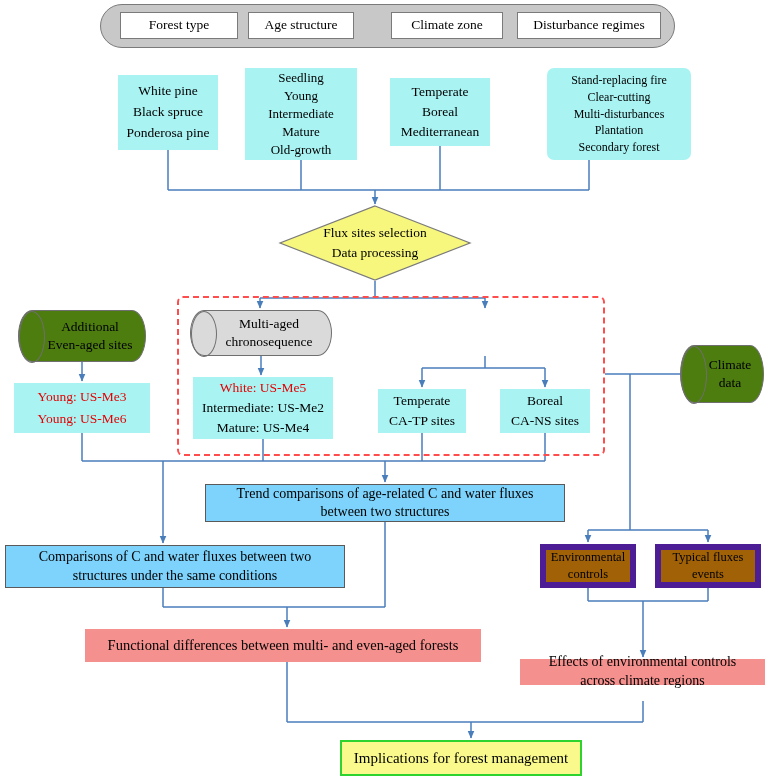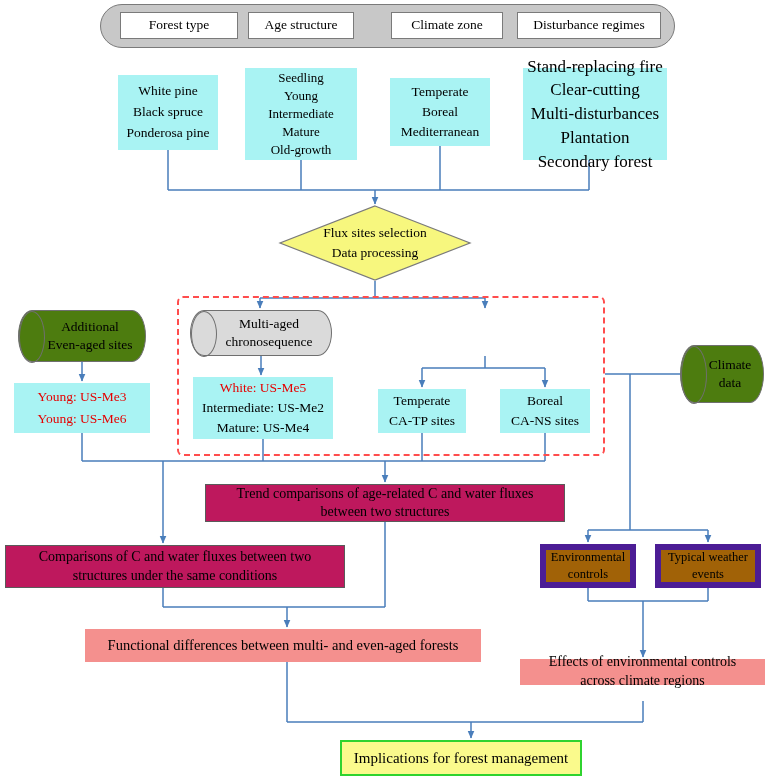--- a/index.html
+++ b/index.html
@@ -7,21 +7,21 @@
   body { font-family:"Liberation Serif","DejaVu Serif",serif; color:#000; }
   #canvas { position:relative; width:768px; height:782px; background:#fff; overflow:hidden; }
   #arrow-layer { position:absolute; left:0; top:0; z-index:0; }
 
   .box { position:absolute; display:flex; align-items:center; justify-content:center;
          text-align:center; font-size:13.5px; line-height:1.4; z-index:2; }
   .ml  { white-space:pre-line; }
   .col { flex-direction:column; }
 
   .cyan    { background:#A9F3F3; }
-  .yellow  { background:#be185d; border:1px solid #5a5a5a; }
+  .yellow  { background:#7dd3fc; border:1px solid #5a5a5a; }
   .salmon  { background:#F4908E; }
   .magenta { background:#a16207; border:6px solid #4c1d95; }
   .whitebox{ background:#ffffff; border:1px solid #7a7a7a; }
   .red     { color:#E60000; }
 
   #stadium { position:absolute; left:100px; top:4px; width:575px; height:44px;
              background:#C8C8C8; border:1.5px solid #7a7a7a; border-radius:22px; z-index:1; }
 
   #dashed-frame { position:absolute; left:177px; top:296px; width:428px; height:160px;
                   border:2px dashed #FF4D4D; border-radius:6px; z-index:1; }
@@ -98,21 +98,21 @@
 Black spruce
 Ponderosa pine</div>
   <div class="box cyan ml" style="left:245px;top:68px;width:112px;height:92px;font-size:13px;">Seedling
 Young
 Intermediate
 Mature
 Old-growth</div>
   <div class="box cyan ml" style="left:390px;top:78px;width:100px;height:68px;line-height:1.5;">Temperate
 Boreal
 Mediterranean</div>
-  <div class="box cyan ml" style="left:523px;top:68px;width:144px;height:92px;font-size:17px;">Stand-replacing fire
+  <div class="box cyan ml" style="left:547px;top:68px;width:144px;height:92px;font-size:12px;border-radius:7px;">Stand-replacing fire
 Clear-cutting
 Multi-disturbances
 Plantation
 Secondary forest</div>
 
   <div id="diamond">
     <svg width="194" height="78" viewBox="0 0 194 78">
       <polygon points="97,2 192,39 97,76 2,39" fill="#F7F77E" stroke="#7a7a7a" stroke-width="1.2"></polygon>
     </svg>
     <div class="dtext">Flux sites selection
@@ -149,21 +149,21 @@
 CA-NS sites</div>
 
   <div class="box yellow ml" style="left:205px;top:484px;width:360px;height:38px;font-size:14px;line-height:1.3;">Trend comparisons of age-related C and water fluxes
 between two structures</div>
 
   <div class="box yellow ml" style="left:5px;top:545px;width:340px;height:43px;font-size:14px;line-height:1.35;">Comparisons of C and water fluxes  between two
 structures under the same conditions</div>
 
   <div class="box magenta ml" style="left:540px;top:544px;width:96px;height:44px;font-size:12.5px;">Environmental
 controls</div>
-  <div class="box magenta ml" style="left:655px;top:544px;width:106px;height:44px;font-size:12.5px;">Typical weather
+  <div class="box magenta ml" style="left:655px;top:544px;width:106px;height:44px;font-size:12.5px;">Typical fluxes
 events</div>
 
   <div class="box salmon" style="left:85px;top:629px;width:396px;height:33px;font-size:14.5px;">Functional differences between multi- and even-aged forests</div>
 
   <div class="box salmon ml" style="left:520px;top:659px;width:245px;height:26px;font-size:14px;line-height:1.35;">Effects of environmental controls
 across climate regions</div>
 
   <div class="box" id="implications" style="left:340px;top:740px;width:242px;height:36px;">Implications for forest management</div>
 
 </div>

